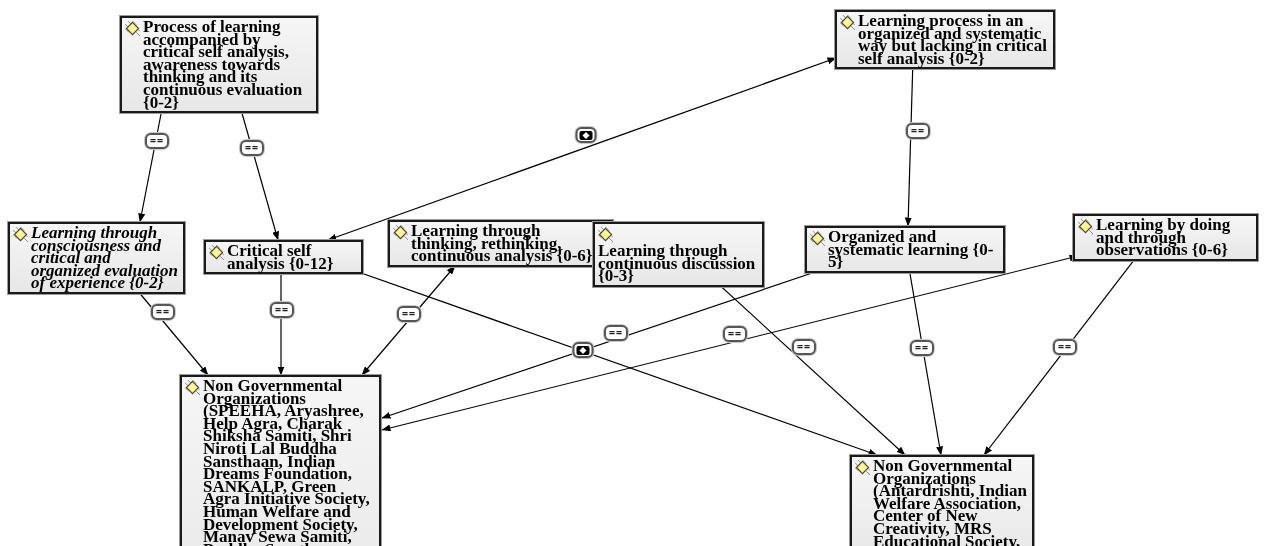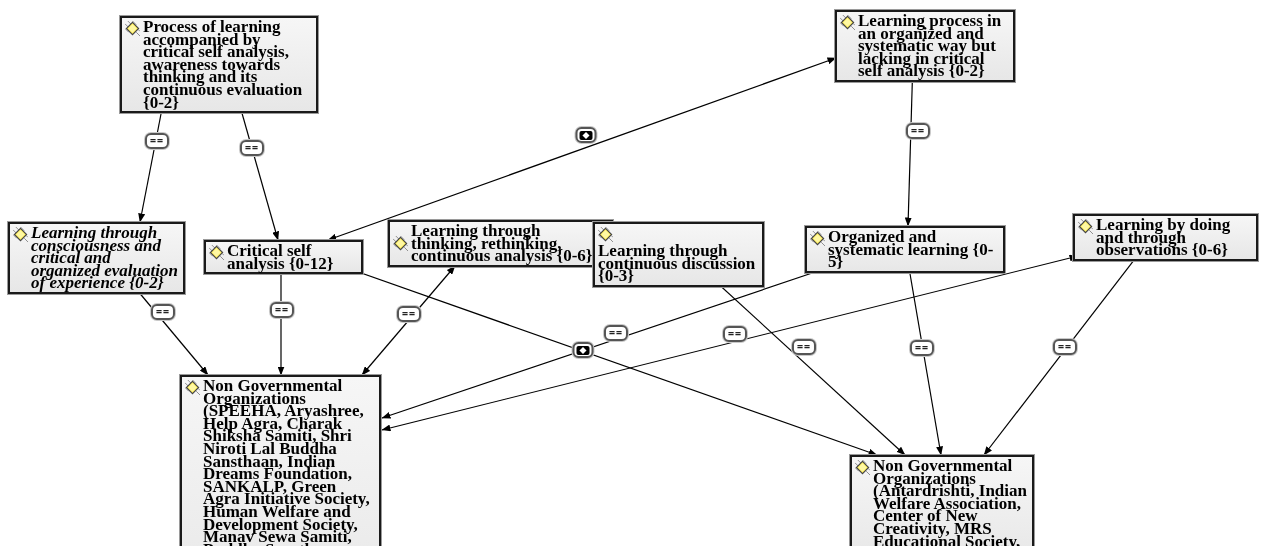--- a/index.html
+++ b/index.html
@@ -70,21 +70,21 @@
   </svg>
 
 <div class="node" style="left: 120px; top: 16px; width: 198px; min-height: 62px;">
       <svg class="code-icon" width="15" height="15" viewBox="0 0 16 16">
         <path d="M0 3 L6 9 M3 0 L9 6 M0 8 L4 12 M8 0 L12 4 M12 12 L16 16 M14 9 L16 11" stroke="#8a8a8a" stroke-width="1" fill="none"></path>
         <polygon points="8,1.5 14.5,8 8,14.5 1.5,8" fill="#ffee55" stroke="#444" stroke-width="1.2"></polygon>
         <polygon points="8,3.5 12.5,8 8,12.5 3.5,8" fill="#fff9b0" opacity="0.85"></polygon>
       </svg>
       <span class="node-label">Process of learning accompanied by critical self analysis, awareness towards thinking and its continuous evaluation {0-2}</span>
     </div>
-    <div class="node" style="left: 835px; top: 10px; width: 180px; min-height: 49px;">
+    <div class="node" style="left: 835px; top: 10px; width: 220px; min-height: 49px;">
       <svg class="code-icon" width="15" height="15" viewBox="0 0 16 16">
         <path d="M0 3 L6 9 M3 0 L9 6 M0 8 L4 12 M8 0 L12 4 M12 12 L16 16 M14 9 L16 11" stroke="#8a8a8a" stroke-width="1" fill="none"></path>
         <polygon points="8,1.5 14.5,8 8,14.5 1.5,8" fill="#ffee55" stroke="#444" stroke-width="1.2"></polygon>
         <polygon points="8,3.5 12.5,8 8,12.5 3.5,8" fill="#fff9b0" opacity="0.85"></polygon>
       </svg>
       <span class="node-label">Learning process in an organized and systematic way but lacking in critical self analysis {0-2}</span>
     </div>
     <div class="node" style="left: 8px; top: 222px; width: 177px; min-height: 50px; font-style: italic;">
       <svg class="code-icon" width="15" height="15" viewBox="0 0 16 16">
         <path d="M0 3 L6 9 M3 0 L9 6 M0 8 L4 12 M8 0 L12 4 M12 12 L16 16 M14 9 L16 11" stroke="#8a8a8a" stroke-width="1" fill="none"></path>
@@ -94,21 +94,21 @@
       <span class="node-label">Learning through consciousness and critical and organized evaluation of experience {0-2}</span>
     </div>
     <div class="node" style="left: 204px; top: 240px; width: 159px; min-height: 22px;">
       <svg class="code-icon" width="15" height="15" viewBox="0 0 16 16">
         <path d="M0 3 L6 9 M3 0 L9 6 M0 8 L4 12 M8 0 L12 4 M12 12 L16 16 M14 9 L16 11" stroke="#8a8a8a" stroke-width="1" fill="none"></path>
         <polygon points="8,1.5 14.5,8 8,14.5 1.5,8" fill="#ffee55" stroke="#444" stroke-width="1.2"></polygon>
         <polygon points="8,3.5 12.5,8 8,12.5 3.5,8" fill="#fff9b0" opacity="0.85"></polygon>
       </svg>
       <span class="node-label">Critical self analysis {0-12}</span>
     </div>
-    <div class="node" style="left: 388px; top: 220px; width: 225px; min-height: 46px; align-items: center;">
+    <div class="node" style="left: 388px; top: 220px; width: 225px; min-height: 46px;">
       <svg class="code-icon" width="15" height="15" viewBox="0 0 16 16">
         <path d="M0 3 L6 9 M3 0 L9 6 M0 8 L4 12 M8 0 L12 4 M12 12 L16 16 M14 9 L16 11" stroke="#8a8a8a" stroke-width="1" fill="none"></path>
         <polygon points="8,1.5 14.5,8 8,14.5 1.5,8" fill="#ffee55" stroke="#444" stroke-width="1.2"></polygon>
         <polygon points="8,3.5 12.5,8 8,12.5 3.5,8" fill="#fff9b0" opacity="0.85"></polygon>
       </svg>
       <span class="node-label">Learning through thinking, rethinking, continuous analysis {0-6}</span>
     </div>
     <div class="node" style="left: 593px; top: 222px; width: 171px; min-height: 36px; flex-direction: column;">
       <svg class="code-icon" width="15" height="15" viewBox="0 0 16 16">
         <path d="M0 3 L6 9 M3 0 L9 6 M0 8 L4 12 M8 0 L12 4 M12 12 L16 16 M14 9 L16 11" stroke="#8a8a8a" stroke-width="1" fill="none"></path>

